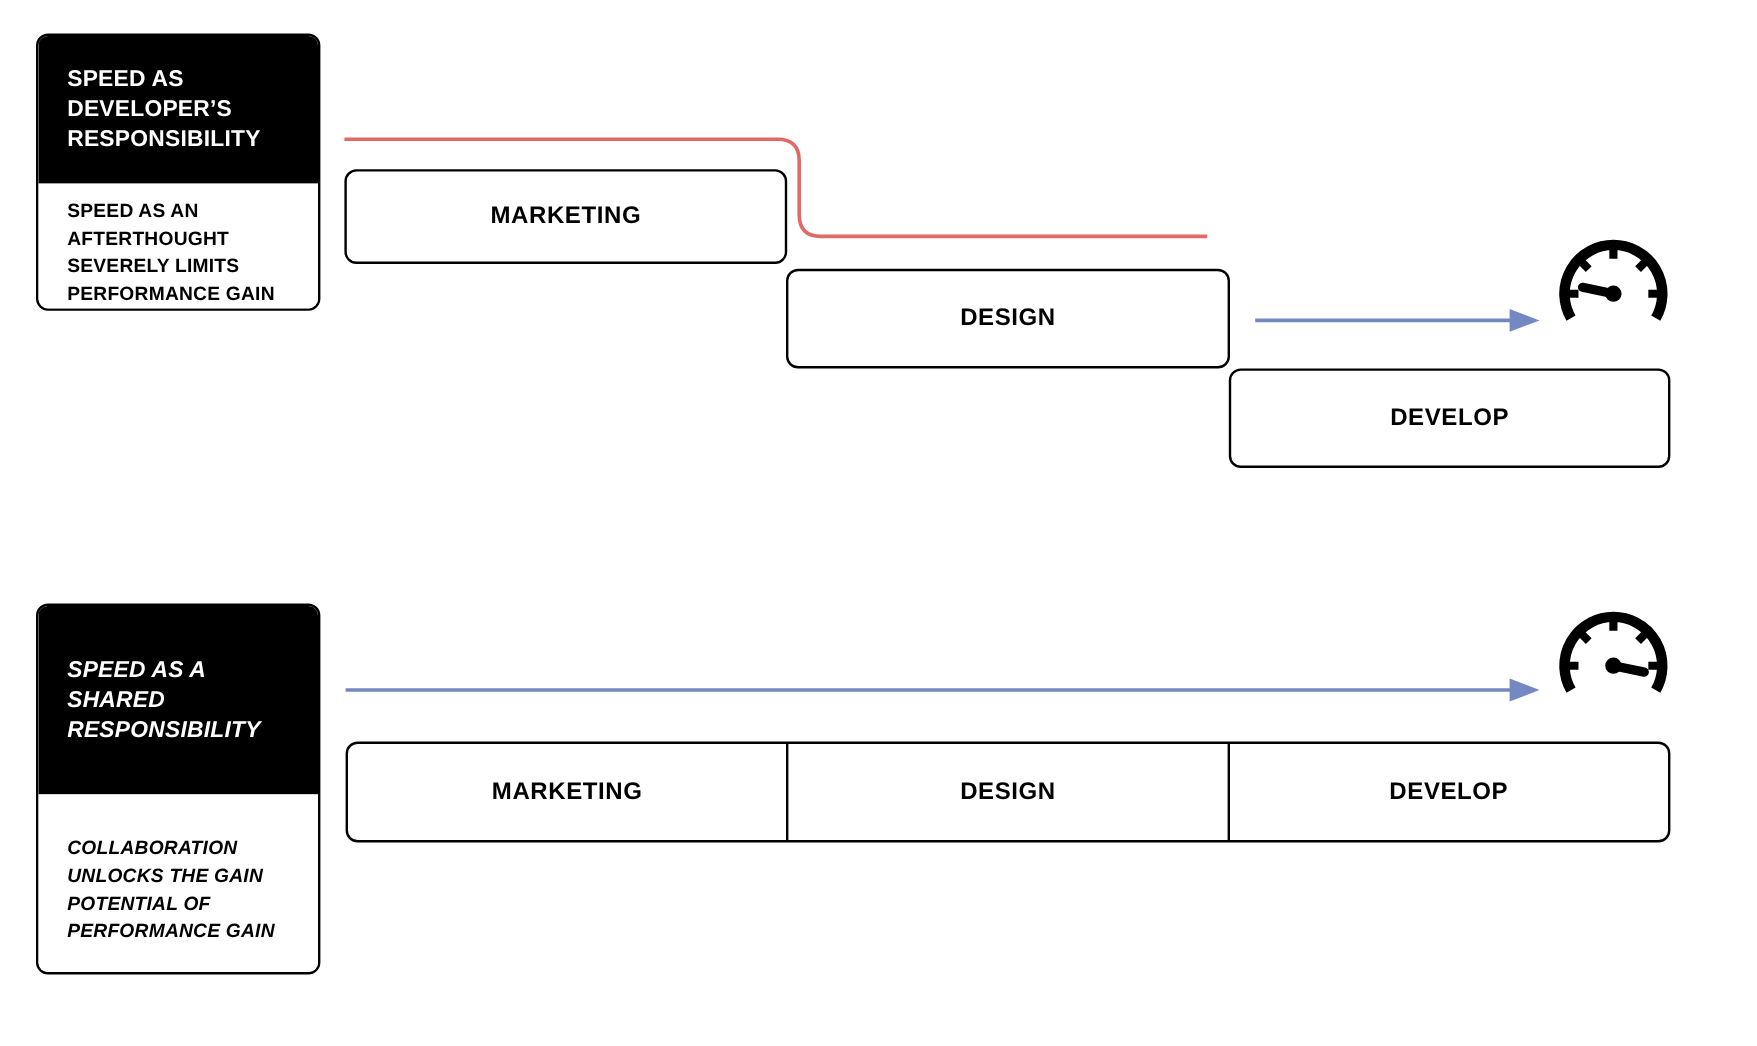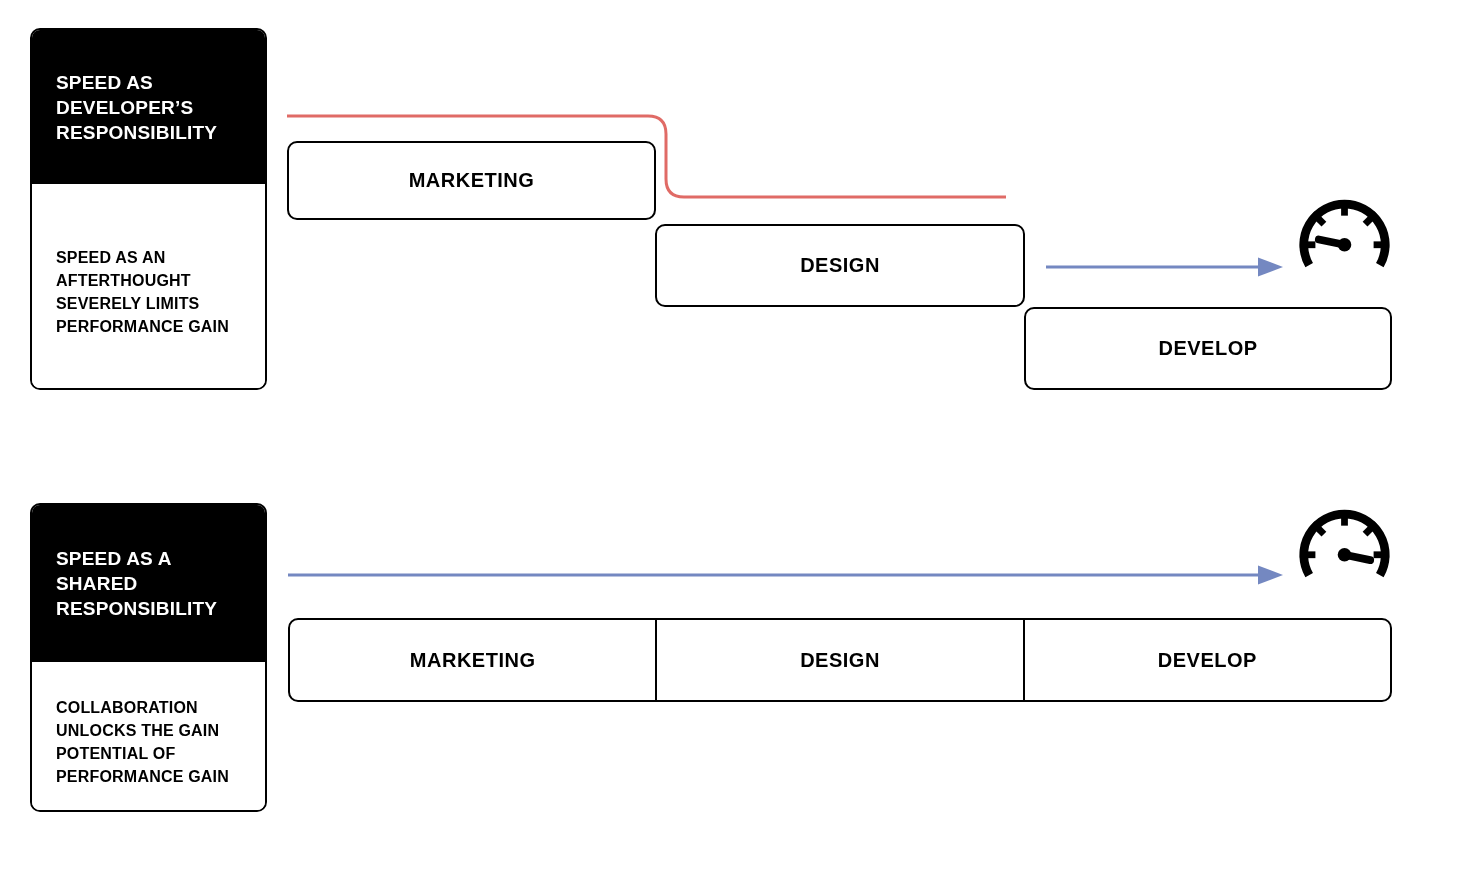--- a/index.html
+++ b/index.html
@@ -20,23 +20,23 @@
     font-size:19px; line-height:25px; letter-spacing:0.2px;
     display:flex; align-items:center; padding:0 14px 0 24px;
     white-space:pre-line; box-sizing:border-box;
   }
   .card-body {
     background:#fff; color:#000; font-weight:bold;
     font-size:16px; line-height:23px; letter-spacing:0.2px;
     flex:1; display:flex; align-items:center; padding:12px 0 0 24px;
     white-space:pre-line; box-sizing:border-box;
   }
-  .card-top    { top:28px;  height:362px; }
+  .card-top    { top:28px;  height:231px; }
   .card-top    .card-head { height:154px; }
-  .card-bottom { top:503px; height:309px; }
+  .card-bottom { top:503px; height:309px;font-style:italic; }
   .card-bottom .card-head { height:157px; }
 
   
   .stage-box {
     position:absolute; border:2.5px solid #000; border-radius:10px; background:#fff;
     display:flex; align-items:center; justify-content:center;
     font-weight:bold; font-size:20px; letter-spacing:0.5px; color:#000;
     box-sizing:border-box;
   }
   .stage-m { left:287px;  top:141px; width:369px; height:79px; }

